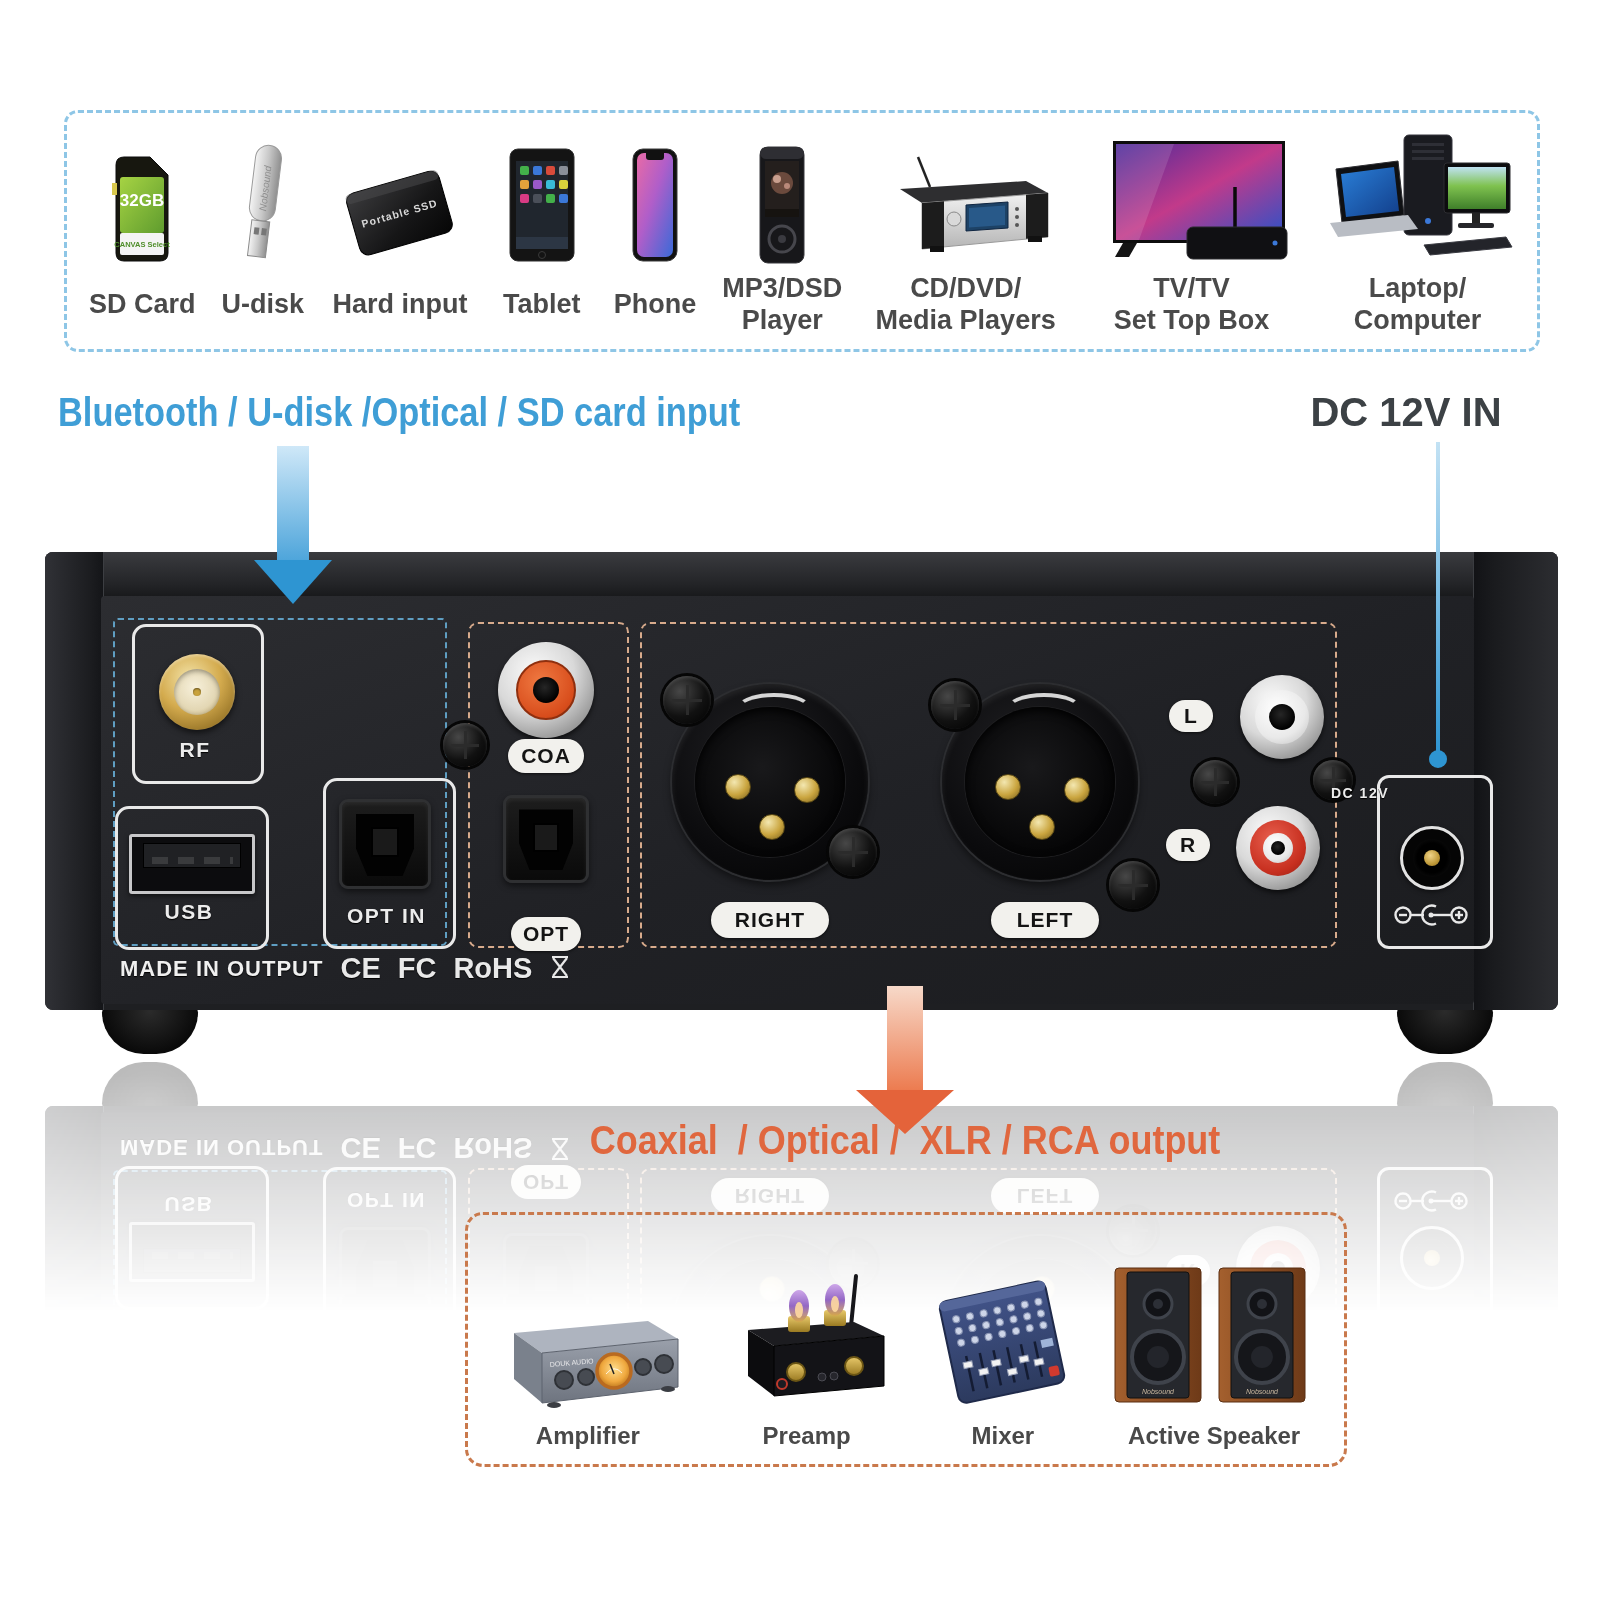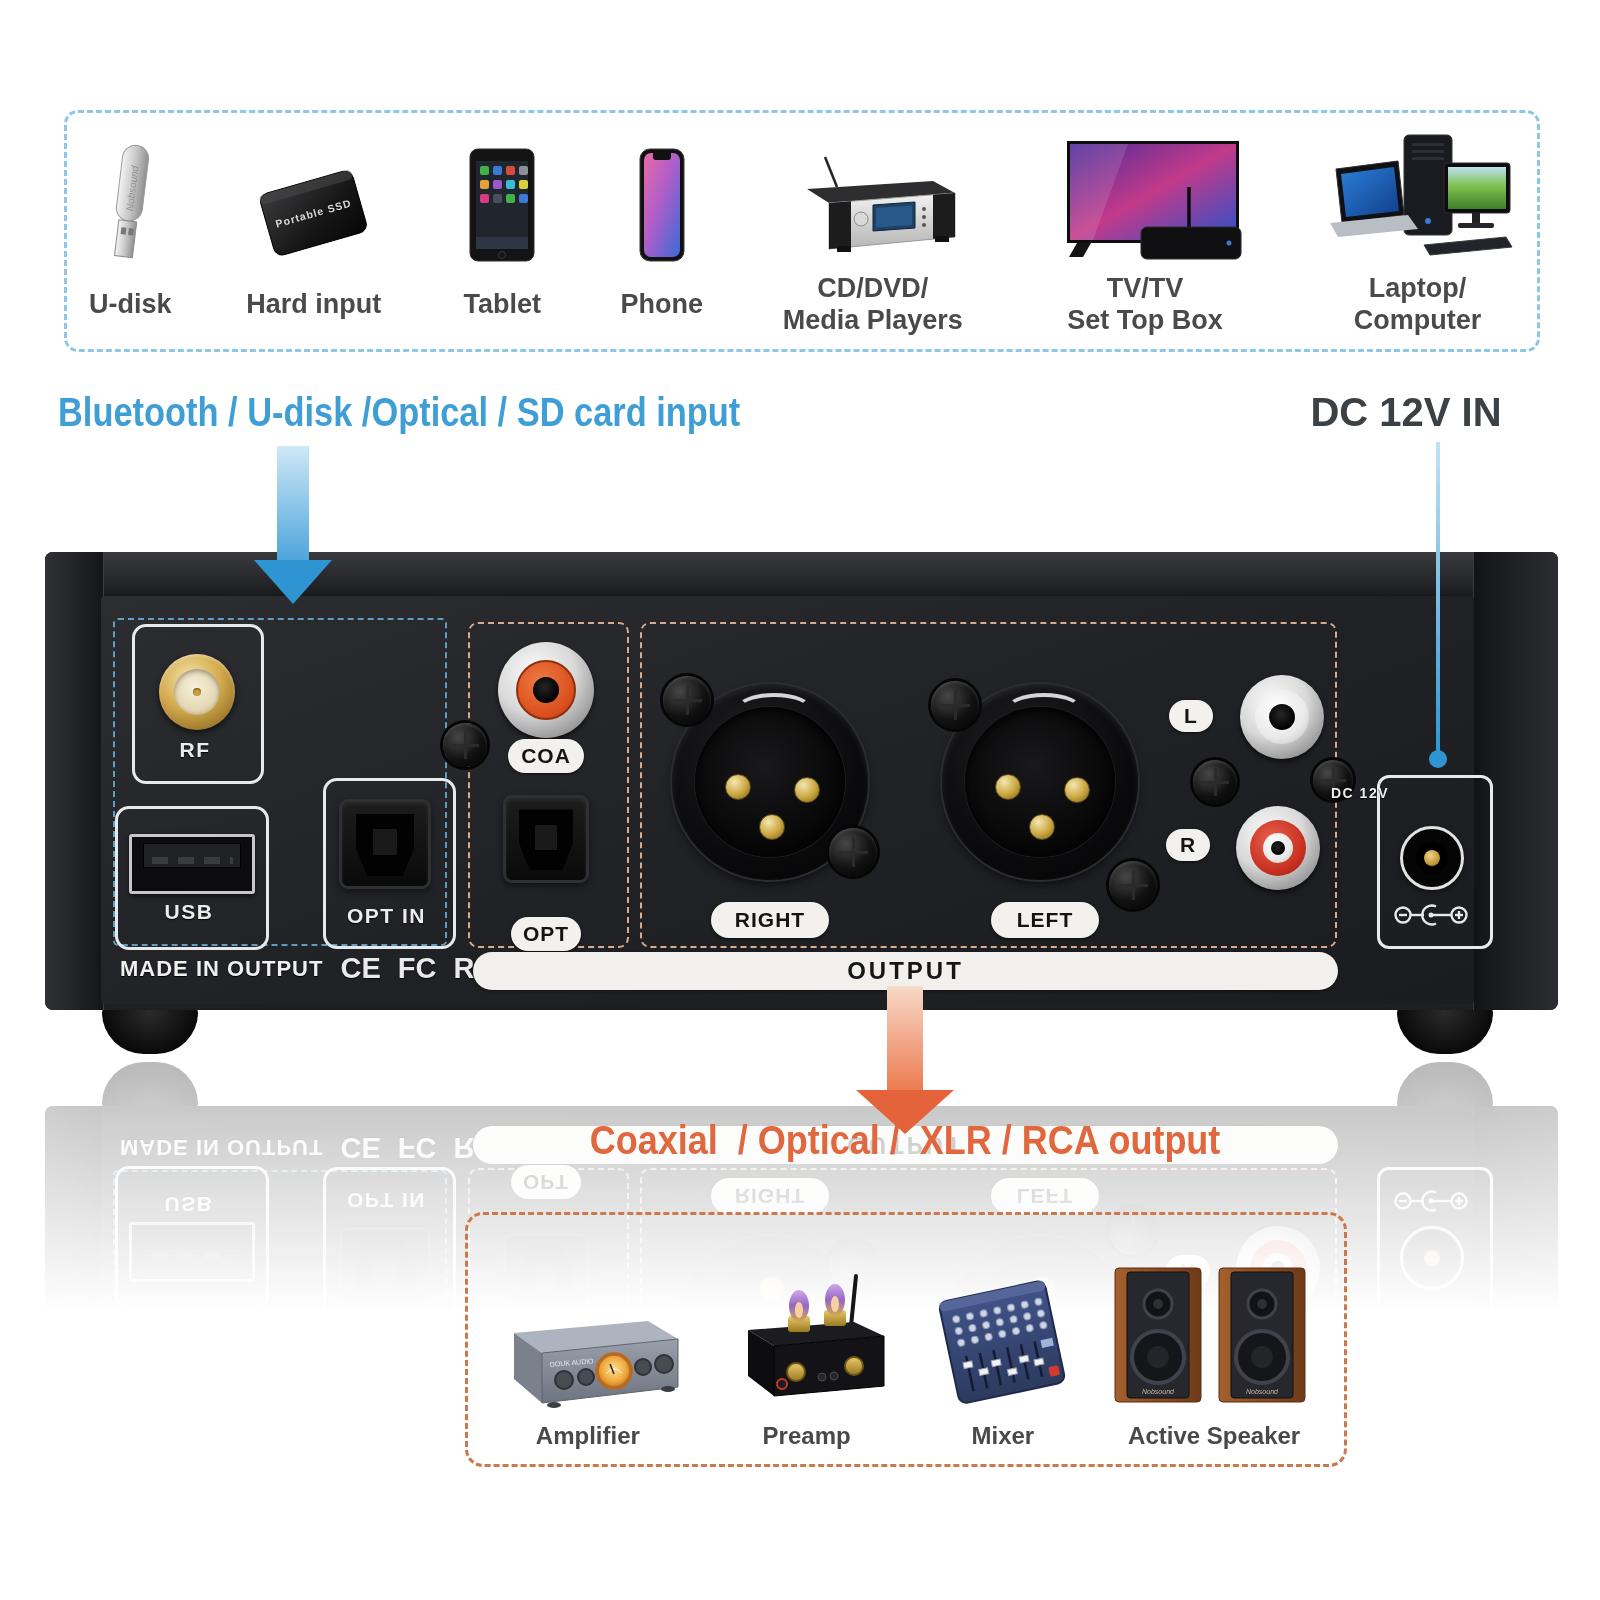--- a/index.html
+++ b/index.html
@@ -118,20 +118,39 @@
   .out-icon{display:flex;align-items:flex-end;justify-content:center;height:162px;}
   .out-label{font-size:24px;font-weight:bold;color:#494949;margin-top:6px;}
 </style>
 </head>
 <body>
 
 <div id="stage">
 
   <div class="abs top-box">
 
+    <div class="src-item">
+      <div class="src-icon">
+        <svg width="72" height="118" viewBox="0 0 72 118">
+          <defs>
+              <linearGradient id="gsd" x1="0" y1="0" x2="1" y2="1">
+            <stop offset="0" stop-color="#a6d343"></stop>
+                <stop offset="1" stop-color="#5f9c2e"></stop>
+              </linearGradient>
+            </defs>
+          <path d="M10 16 Q10 8 18 8 L44 8 L62 26 L62 104 Q62 112 54 112 L18 112 Q10 112 10 104 Z" fill="#17170f" stroke="#0c0c0c"></path>
+          <rect x="14" y="28" width="44" height="56" rx="3" fill="url(#gsd)"></rect>
+          <rect x="14" y="84" width="44" height="22" rx="2" fill="#f4f4f4"></rect>
+          <text x="36" y="57" text-anchor="middle" font-size="17" font-weight="bold" fill="#ffffff">32GB</text>
+          <text x="36" y="98" text-anchor="middle" font-size="7.5" font-weight="bold" fill="#4e8d2a">CANVAS Select</text>
+          <rect x="6" y="34" width="5" height="12" fill="#d8c84e"></rect>
+        </svg>
+      </div>
+      <div class="src-label">SD Card</div>
+    </div>
 
     <div class="src-item">
       <div class="src-icon">
         <svg width="60" height="126" viewBox="0 0 60 126">
           <defs>
               <linearGradient id="gud" x1="0" y1="0" x2="1" y2="0">
             <stop offset="0" stop-color="#f4f4f4"></stop>
                 <stop offset=".5" stop-color="#c8c8c8"></stop>
                 <stop offset="1" stop-color="#8f8f8f"></stop>
               </linearGradient>
@@ -205,20 +224,37 @@
               </linearGradient>
             </defs>
           <rect x="9" y="4" width="44" height="112" rx="10" fill="#111" stroke="#3a3a3a"></rect>
           <rect x="13" y="8" width="36" height="104" rx="7" fill="url(#gph)"></rect>
           <path d="M22 8 h18 v4 q0 3 -3 3 h-12 q-3 0 -3 -3 Z" fill="#111"></path>
         </svg>
       </div>
       <div class="src-label">Phone</div>
     </div>
 
+    <div class="src-item">
+      <div class="src-icon">
+        <svg width="64" height="122" viewBox="0 0 64 122">
+          <rect x="10" y="2" width="44" height="116" rx="8" fill="#17171a" stroke="#38383c"></rect>
+          <rect x="10" y="2" width="44" height="12" rx="6" fill="#2e2e33"></rect>
+          <rect x="15" y="16" width="34" height="56" fill="#241f1d"></rect>
+          <circle cx="32" cy="38" r="11" fill="#6b4a3d"></circle>
+          <circle cx="27" cy="34" r="4" fill="#c99f8e"></circle>
+          <circle cx="37" cy="41" r="3" fill="#b9897a"></circle>
+          <rect x="15" y="64" width="34" height="8" fill="#161310"></rect>
+          <circle cx="32" cy="94" r="13" fill="none" stroke="#46464c" stroke-width="3"></circle>
+          <circle cx="32" cy="94" r="4" fill="#3a3a40"></circle>
+        </svg>
+      </div>
+      <div class="src-label">MP3/DSD
+Player</div>
+    </div>
 
     <div class="src-item">
       <div class="src-icon">
         <svg width="195" height="122" viewBox="0 0 195 122">
           <defs>
               <linearGradient id="gcd" x1="0" y1="0" x2="0" y2="1">
             <stop offset="0" stop-color="#f2f2f2"></stop>
                 <stop offset="1" stop-color="#b5b5b5"></stop>
               </linearGradient>
             </defs>
@@ -413,23 +449,20 @@
             <path d="M43 4.5 A9.5 9.5 0 1 0 43 21.5"></path>
             <line x1="40" y1="13" x2="58" y2="13"></line>
             <circle cx="66" cy="13" r="7.5"></circle>
             <line x1="62" y1="13" x2="70" y2="13"></line>
             <line x1="66" y1="9" x2="66" y2="17"></line>
           </g>
           <circle cx="38" cy="13" r="2.5" fill="#e8e8e8"></circle>
         </svg>
       </div>
 
-      <div class="output-band">
-        <span>OUTPUT</span>
-      </div>
     </div>
   </div>
 
   <div class="abs orange-shaft"></div>
   <div class="abs orange-head"></div>
   <div class="abs output-title">Coaxial  / Optical /  XLR / RCA output</div>
 
   <div class="abs bottom-box">
 
     <div class="out-item">

